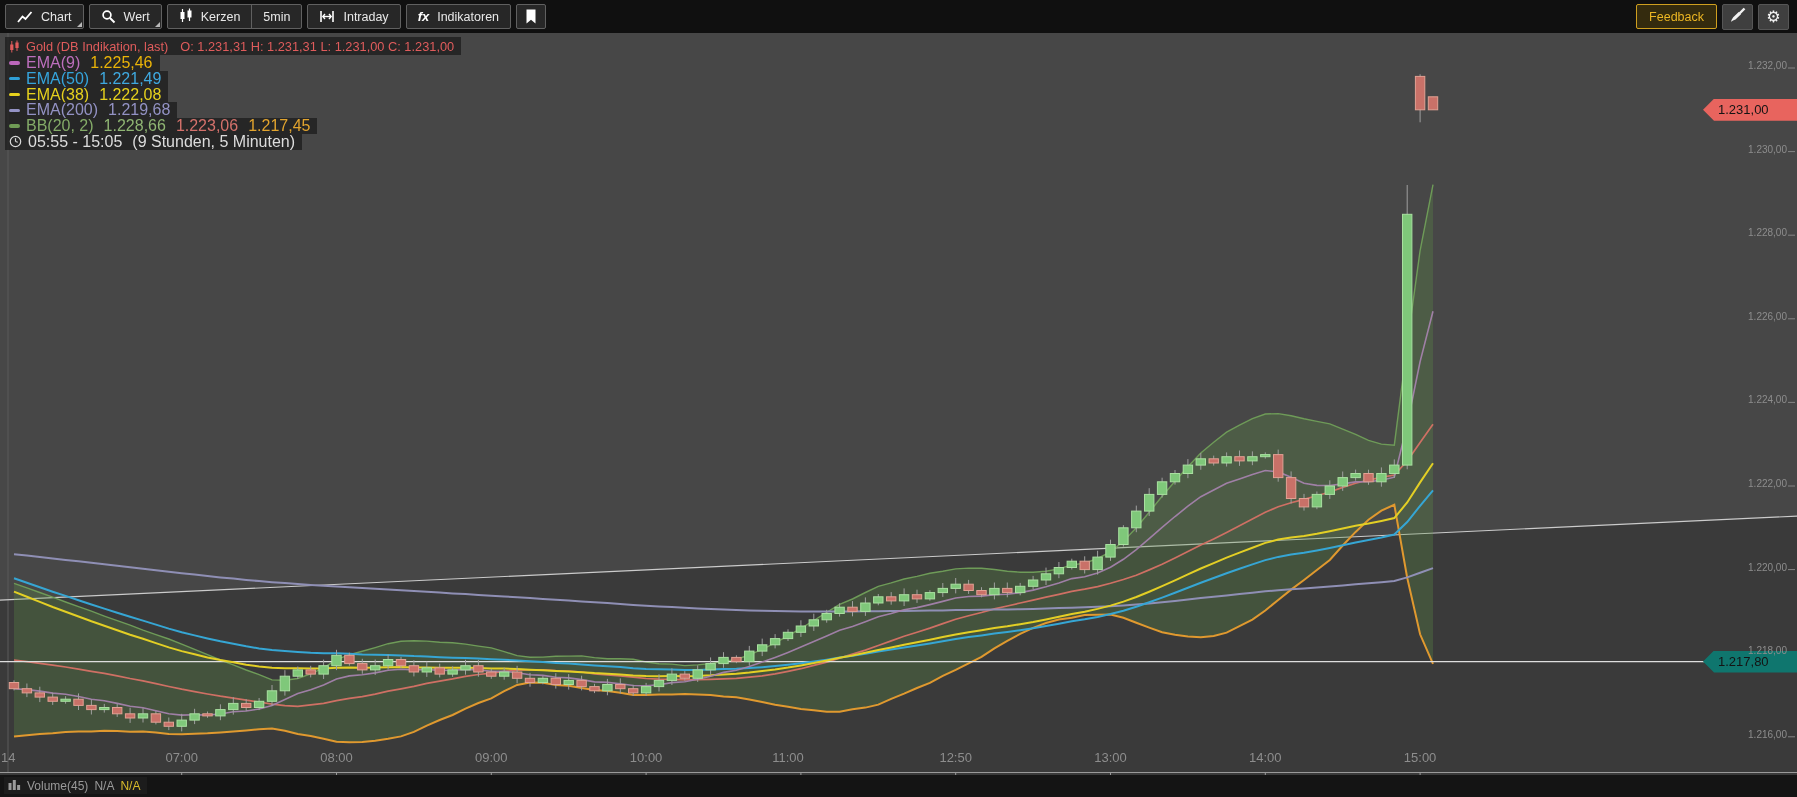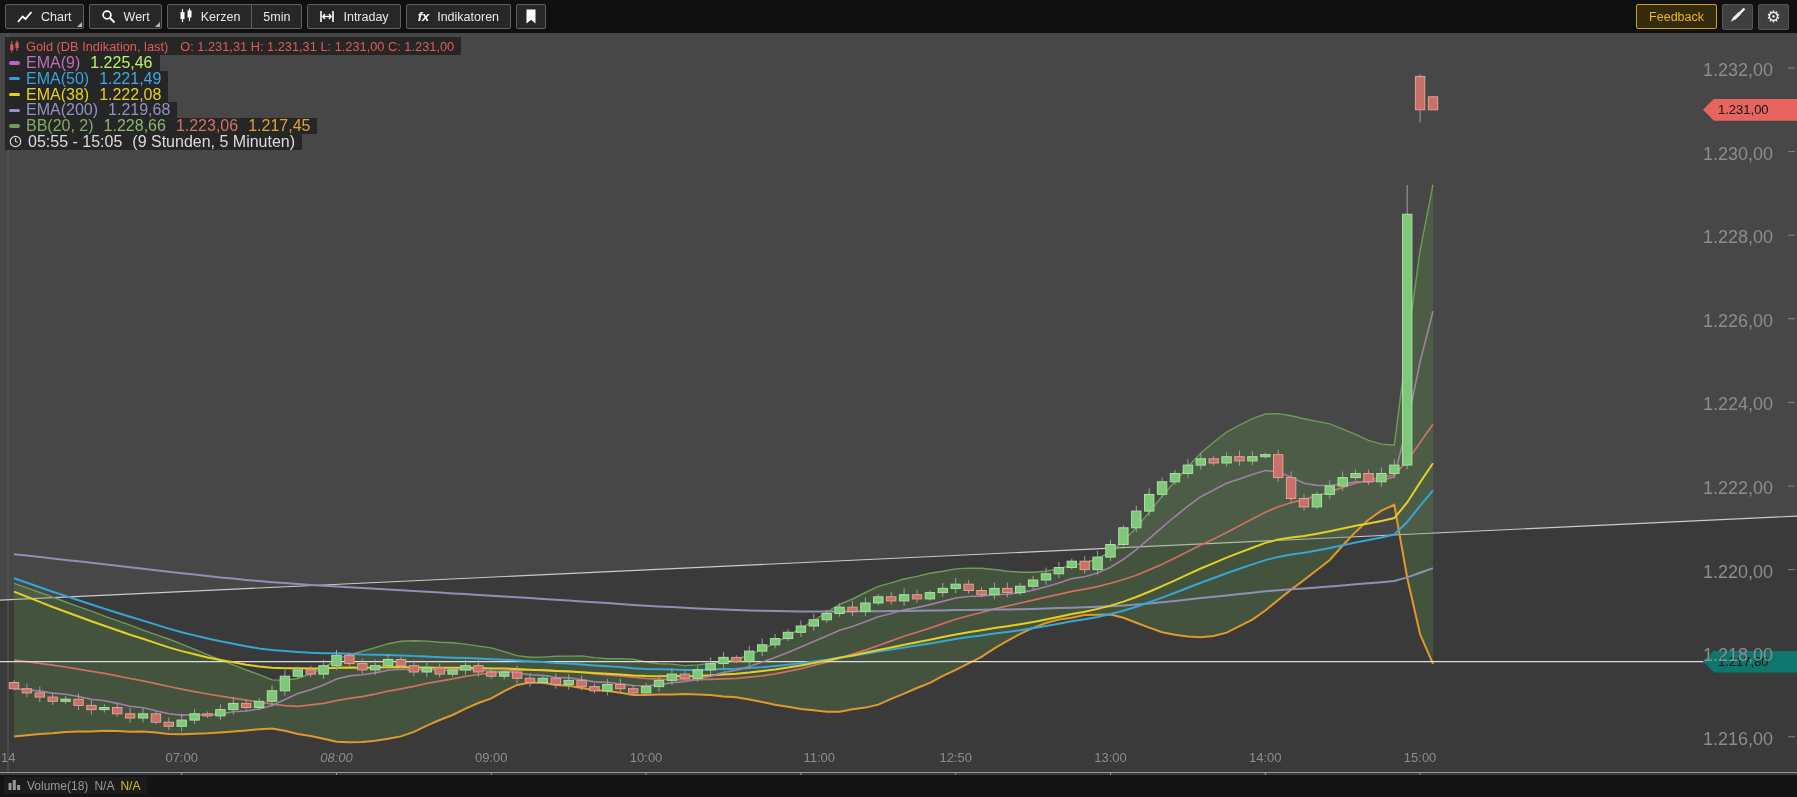--- a/index.html
+++ b/index.html
@@ -25,21 +25,21 @@
   .toolbtn2{height:26px;width:31px;background:#3f3f3f;border:1px solid #565656;border-radius:2px;
     display:inline-flex;align-items:center;justify-content:center;cursor:pointer;color:#f2f2f2;}
   .gear-glyph{font-size:16px;line-height:1;color:#f2f2f2;}
   .fx{font-style:italic;font-weight:bold;font-size:13px;color:#fff;}
 
   
   .chartwrap{position:absolute;top:33px;left:0;width:1797px;height:742px;}
   .chartwrap svg{position:absolute;top:0;left:0;}
   .overlay{position:absolute;top:33px;left:0;width:1797px;height:742px;pointer-events:none;}
 
-  .price-label{position:absolute;right:24px;color:#8d8d8d;font-size:18px;white-space:nowrap;}
+  .price-label{position:absolute;right:10px;color:#8d8d8d;font-size:10px;white-space:nowrap;}
   .time-label{position:absolute;top:717px;width:48px;text-align:center;color:#8d8d8d;font-size:13px;}
   .date-label{position:absolute;top:717px;left:1px;color:#8d8d8d;font-size:13px;}
 
   .badge{position:absolute;right:0;height:22px;line-height:22px;font-size:13px;color:#141414;
     padding:0 6px 0 15px;min-width:94px;white-space:nowrap;
     clip-path:polygon(0 50%,11px 0,100% 0,100% 100%,11px 100%);}
 
   
   .legend{position:absolute;top:4px;left:5px;display:flex;flex-direction:column;align-items:flex-start;}
   .lrow{display:flex;align-items:center;gap:6px;background:rgba(26,26,26,0.72);
@@ -407,21 +407,21 @@
          <line x1="8" y1="0.5" x2="8" y2="11" stroke="#e05c5c" stroke-width="1"></line>
          <rect x="6.4" y="2.5" width="3.2" height="5.5" fill="#e05c5c"></rect>
        </svg>
           </span>
      <span style="color:#e05c5c">Gold (DB Indikation, last)</span>
      <span style="color:#e05c5c;margin-left:6px">O: 1.231,31  H: 1.231,31  L: 1.231,00  C: 1.231,00</span>
         </div>
         <div class="lrow">
           <span class="swatch" style="background:#bb66bb"></span>
               <span style="color:#bd6fbd">EMA(9)</span>
-          <span class="lval" style="color:#bef264">1.225,46</span>
+          <span class="lval" style="color:#eab308">1.225,46</span>
         </div>
         <div class="lrow">
           <span class="swatch" style="background:#2f9fd6"></span>
               <span style="color:#35a4dc">EMA(50)</span>
           <span class="lval" style="color:#3fa9e0">1.221,49</span>
         </div>
         <div class="lrow">
           <span class="swatch" style="background:#e6d11d"></span>
               <span style="color:#e6d11d">EMA(38)</span>
           <span class="lval" style="color:#e6d11d">1.222,08</span>
@@ -456,39 +456,39 @@
   <div class="price-label" style="top: 27px;">1.232,00</div>
       <div class="price-label" style="top: 110.6px;">1.230,00</div>
       <div class="price-label" style="top: 194.2px;">1.228,00</div>
       <div class="price-label" style="top: 277.8px;">1.226,00</div>
       <div class="price-label" style="top: 361.4px;">1.224,00</div>
       <div class="price-label" style="top: 445px;">1.222,00</div>
       <div class="price-label" style="top: 528.6px;">1.220,00</div>
       <div class="price-label" style="top: 612.2px;">1.218,00</div>
       <div class="price-label" style="top: 695.8px;">1.216,00</div>
       <div class="time-label" style="left: 157.7px;">07:00</div>
-      <div class="time-label" style="left: 312.5px; font-style: italic;">08:00</div>
+      <div class="time-label" style="left: 312.5px;">08:00</div>
       <div class="time-label" style="left: 467.3px;">09:00</div>
       <div class="time-label" style="left: 622.1px;">10:00</div>
-      <div class="time-label" style="left: 787px; text-align: right;">11:00</div>
+      <div class="time-label" style="left: 764px;">11:00</div>
       <div class="time-label" style="left: 931.7px;">12:50</div>
       <div class="time-label" style="left: 1086.5px;">13:00</div>
       <div class="time-label" style="left: 1241.3px;">14:00</div>
       <div class="time-label" style="left: 1396.1px;">15:00</div>
       <div class="date-label">14</div>
     </div>
 
   <div class="volstrip">
     <div class="vollegend">
       <span>
         <svg width="13" height="12" viewBox="0 0 13 12">
           <rect x="0.5" y="5" width="3" height="7" fill="#9a9a9a"></rect>
           <rect x="4.8" y="2" width="3" height="10" fill="#9a9a9a"></rect>
           <rect x="9.1" y="7" width="3" height="5" fill="#9a9a9a"></rect>
         </svg>
       </span>
-      <span>Volume(18)</span>
+      <span>Volume(45)</span>
       <span>N/A</span>
       <span class="vol-na2">N/A</span>
     </div>
   </div>
 
 </div>
 
 </body></html>

